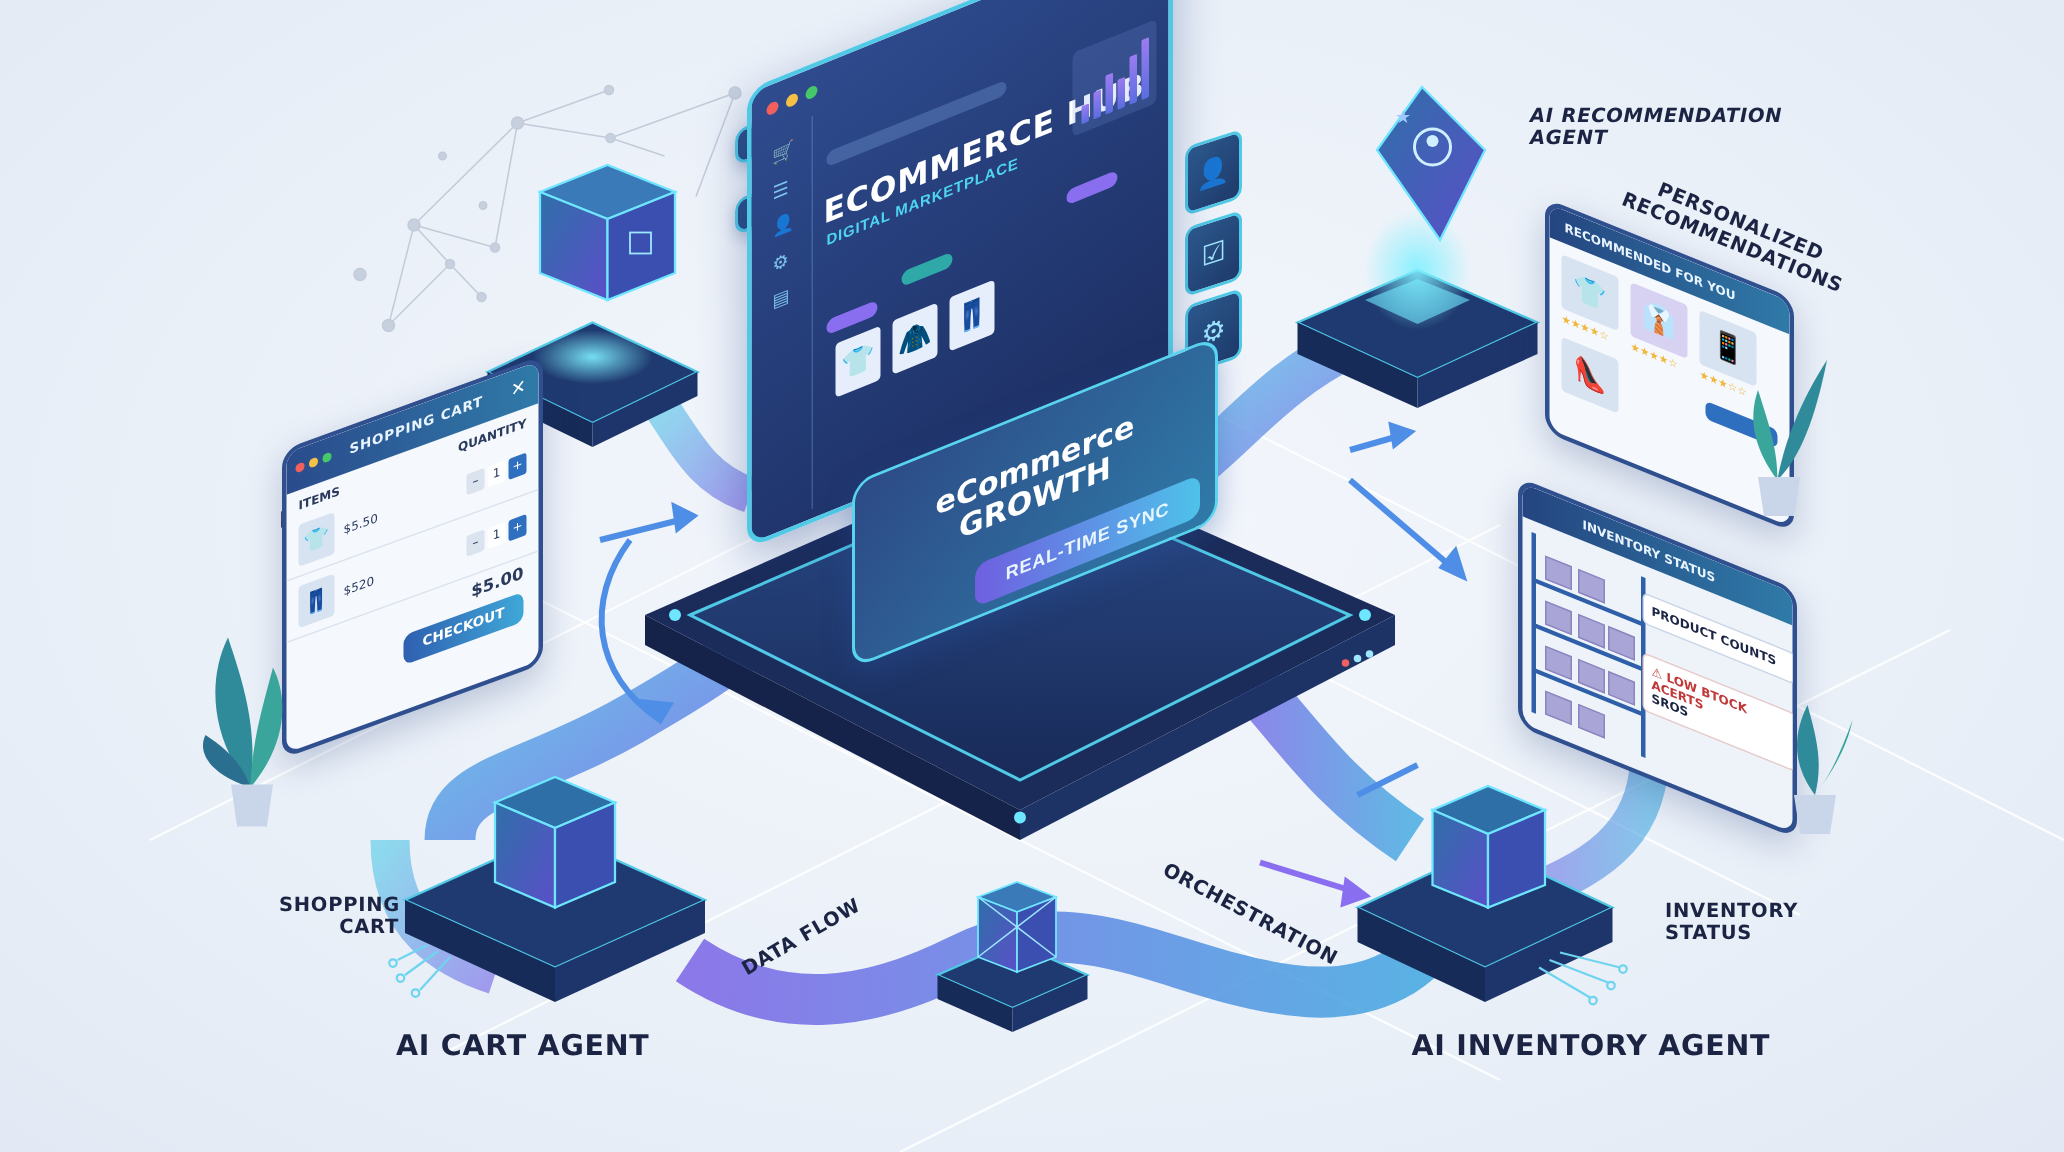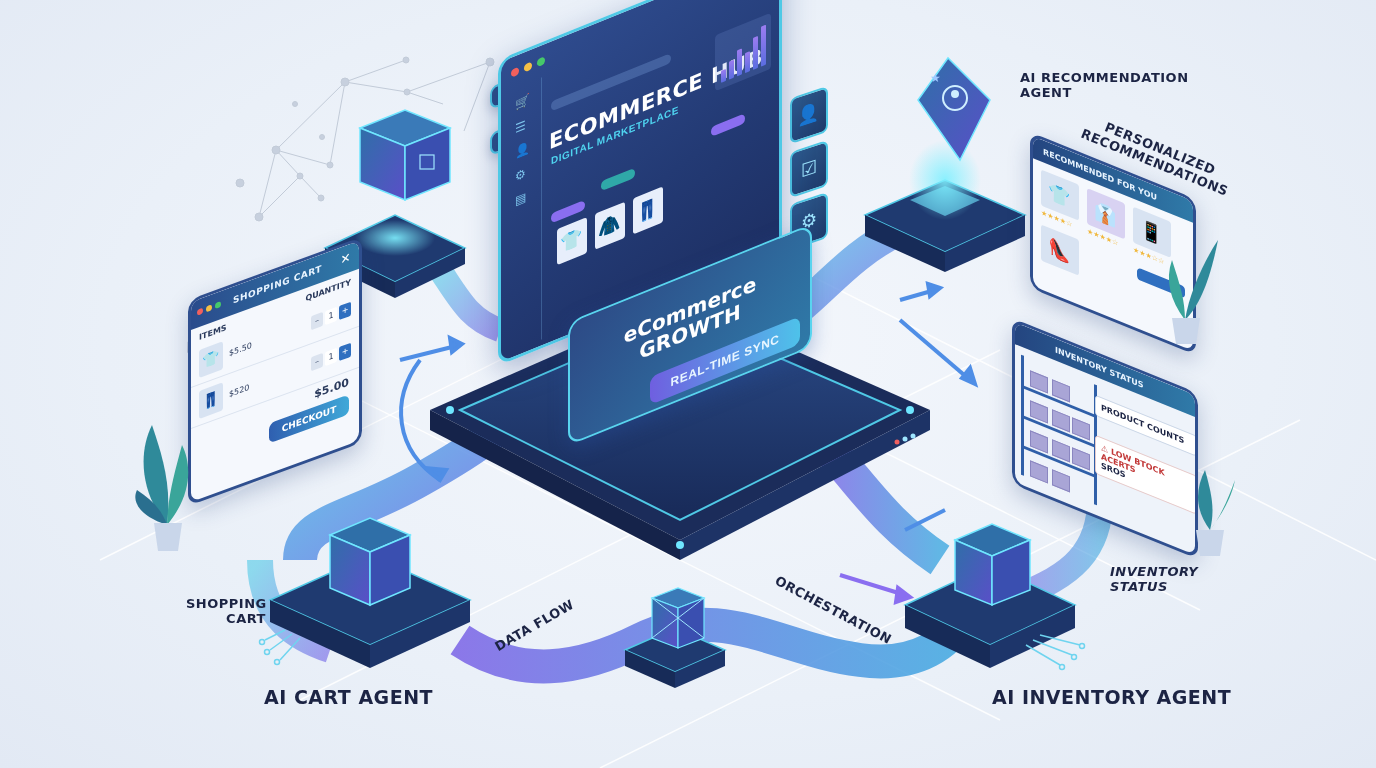--- a/index.html
+++ b/index.html
@@ -376,21 +376,21 @@
     <div class="qty">
       <span style="background:#dbe3ef">–</span>
       <span style="background:#fff">1</span>
       <span style="background:#2f6fc0;color:#fff">+</span>
     </div>
   </div>
   <div class="total">$5.00</div>
   <div class="checkout">Checkout</div>
 </div>
 
-<div class="label label-sm" style="left:1020px;top:70px;">
+<div class="label label-sm" style="left:1020px;top:70px;font-style:italic;">
   <div>AI Recommendation</div>
   <div>Agent</div>
 </div>
 <div class="label label-sm" style="left:1090px;top:112px;transform:rotate(22deg);transform-origin:left top;text-align:center;">
   <div>Personalized</div>
   <div>Recommendations</div>
 </div>
 <div class="rec">
   <div class="bar">Recommended For You</div>
   <div class="grid">
@@ -458,17 +458,17 @@
   <path d="M6 80 h28 l-4 26 h-20z" fill="#c9d6ea"></path>
 </svg>
 
 <div class="label label-sm" style="left:186px;top:596px;text-align:right;width:80px;">
   <div>Shopping</div>
   <div>Cart</div>
 </div>
 <div class="label label-lg" style="left:264px;top:686px;">AI Cart Agent</div>
 <div class="label label-sm" style="left:496px;top:640px;transform:rotate(-30deg);transform-origin:left center;">Data Flow</div>
 <div class="label label-sm" style="left:776px;top:572px;transform:rotate(28deg);transform-origin:left center;">Orchestration</div>
-<div class="label label-lg" style="left:992px;top:686px;">AI Inventory Agent</div>
-<div class="label label-sm" style="left:1110px;top:564px;font-style:italic;">
+<div class="label label-lg" style="left:941px;top:686px;">AI Inventory Agent</div>
+<div class="label label-sm" style="left:1110px;top:600px;">
   <div>Inventory</div>
   <div>Status</div>
 </div>
 
 </body></html>

